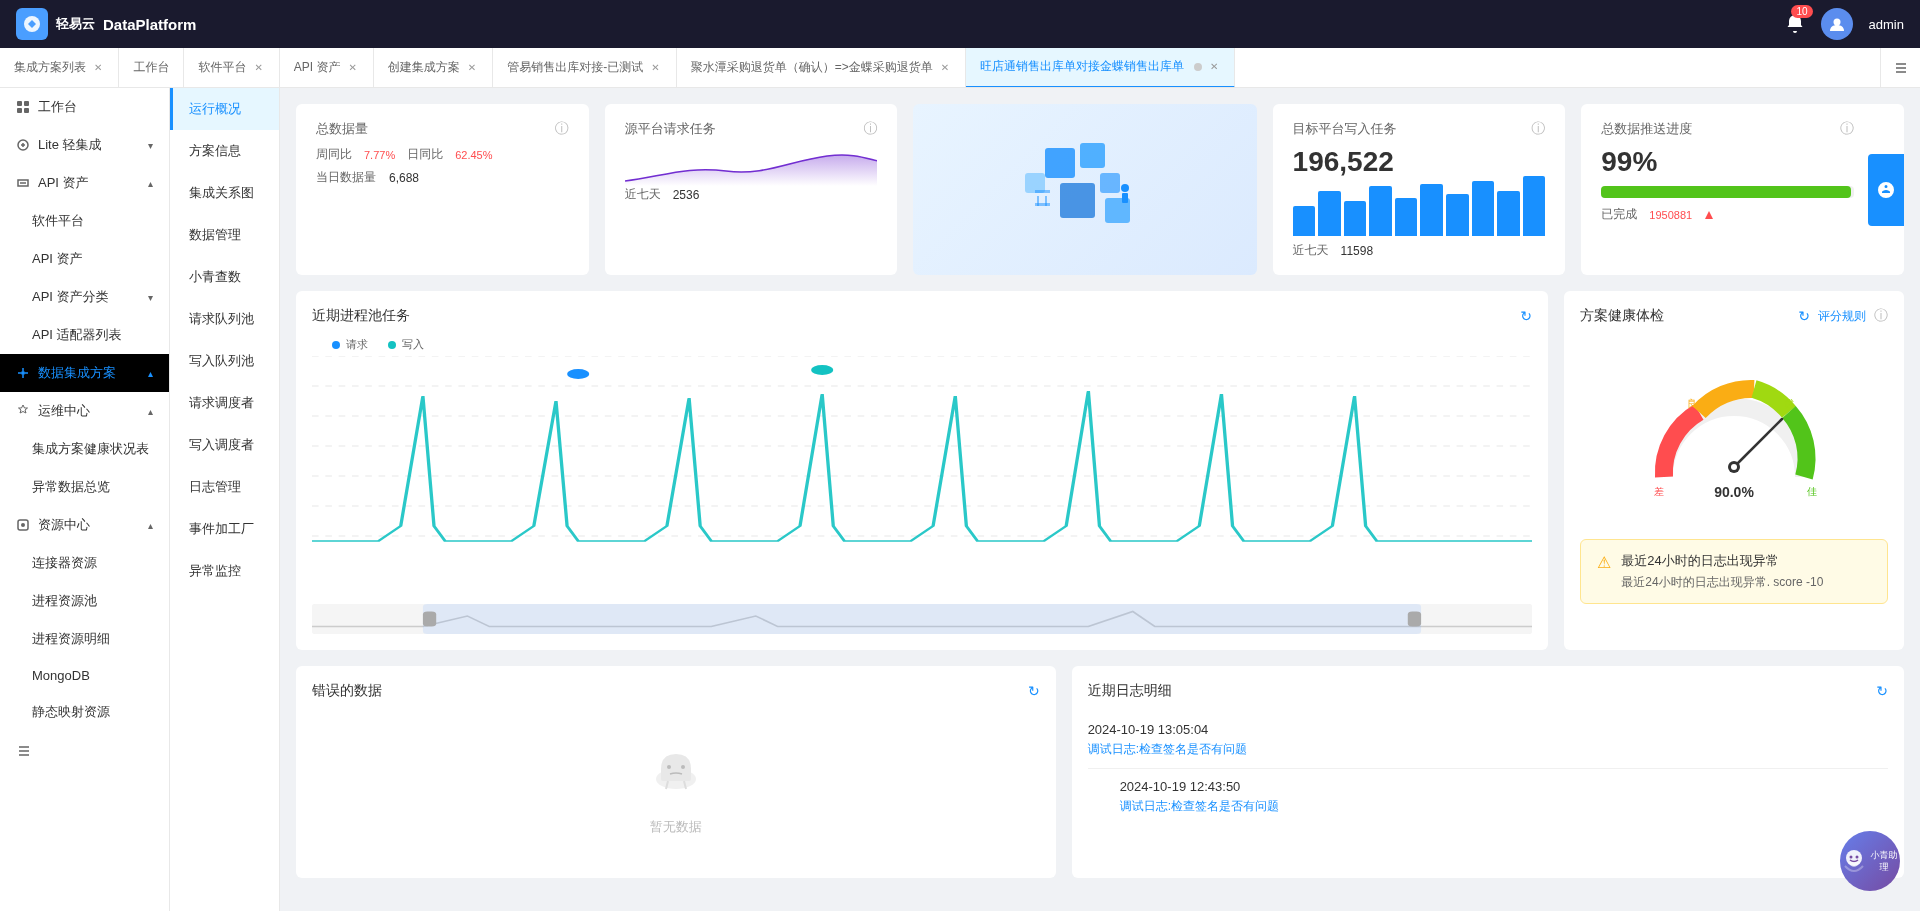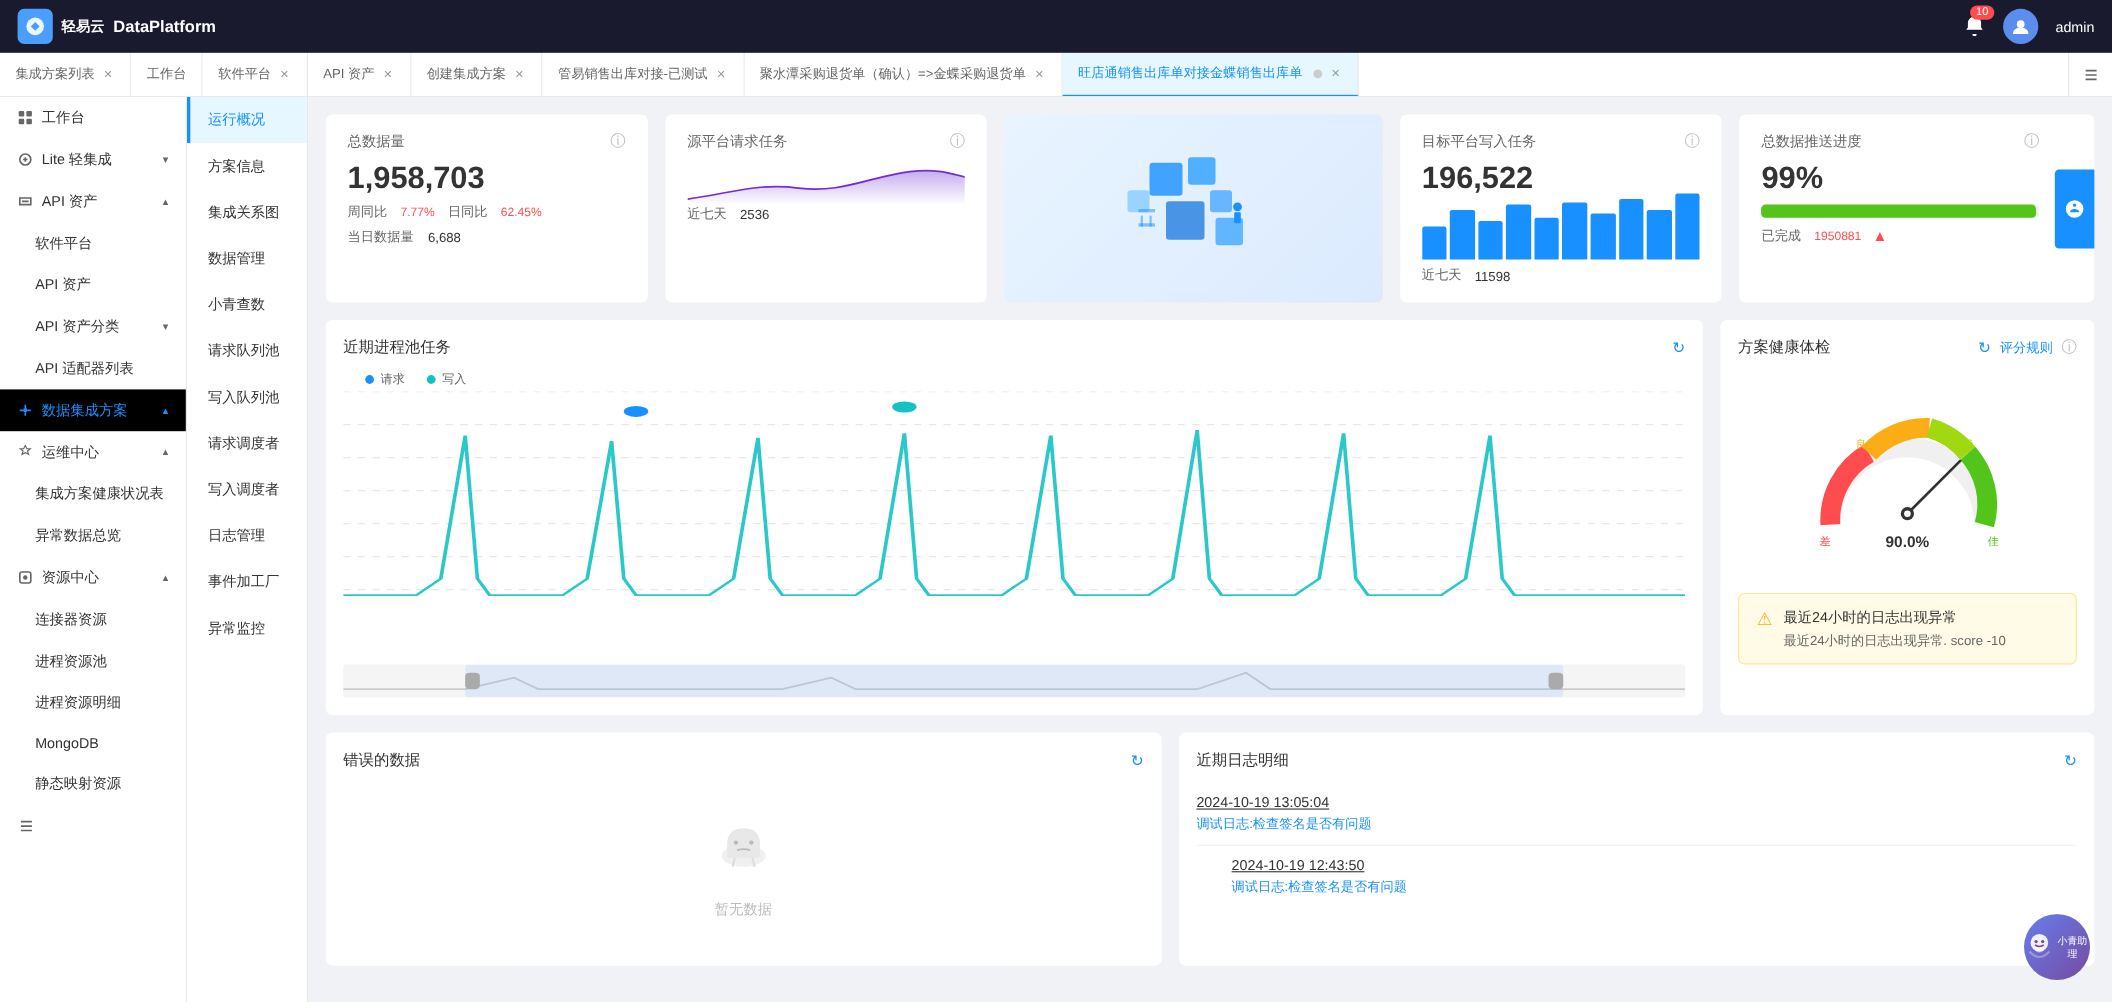--- a/index.html
+++ b/index.html
@@ -159,21 +159,21 @@
     .alert-desc { font-size: 12px; color: #666; }
 
     
     .bottom-row { display: flex; gap: 16px; }
     .bottom-panel { background: white; border-radius: 6px; padding: 16px; flex: 1; }
     .bottom-panel-right { flex: 1.1; }
 
     
     .log-item { padding: 10px 0; border-bottom: 1px solid #f0f0f0; }
     .log-item:last-child { border-bottom: none; margin-left: 32px; }
-    .log-time { font-size: 13px; color: #333; font-weight: 500; margin-bottom: 4px; text-decoration: underline; }
+    .log-time { font-size: 13px; color: #333; font-weight: 500; margin-bottom: 4px; }
     .log-desc { font-size: 12px; color: #1890ff; }
 
     
     .empty-state { display: flex; flex-direction: column; align-items: center; justify-content: center; height: 150px; color: #bbb; }
     .empty-icon { font-size: 48px; margin-bottom: 8px; color: #ddd; }
     .empty-text { font-size: 13px; }
 
     
     .float-assistant {
       position: fixed;
@@ -441,21 +441,20 @@
 
   <div class="main-content">
 
     <div class="cards-row">
 
       <div class="card">
         <div class="card-title">
           <span>总数据量</span>
           <span class="info-icon">ⓘ</span>
         </div>
-        <div class="card-value">1,958,703</div>
         <div class="card-sub">
           <span>周同比</span>
           <span class="trend-up">7.77%</span>
           <span>日同比</span>
           <span class="trend-up">62.45%</span>
         </div>
         <div class="card-sub" style="margin-top:6px;gap:13px;">
           <span>当日数据量</span>
           <span style="color:#333;font-weight:500;">6,688</span>
         </div>

